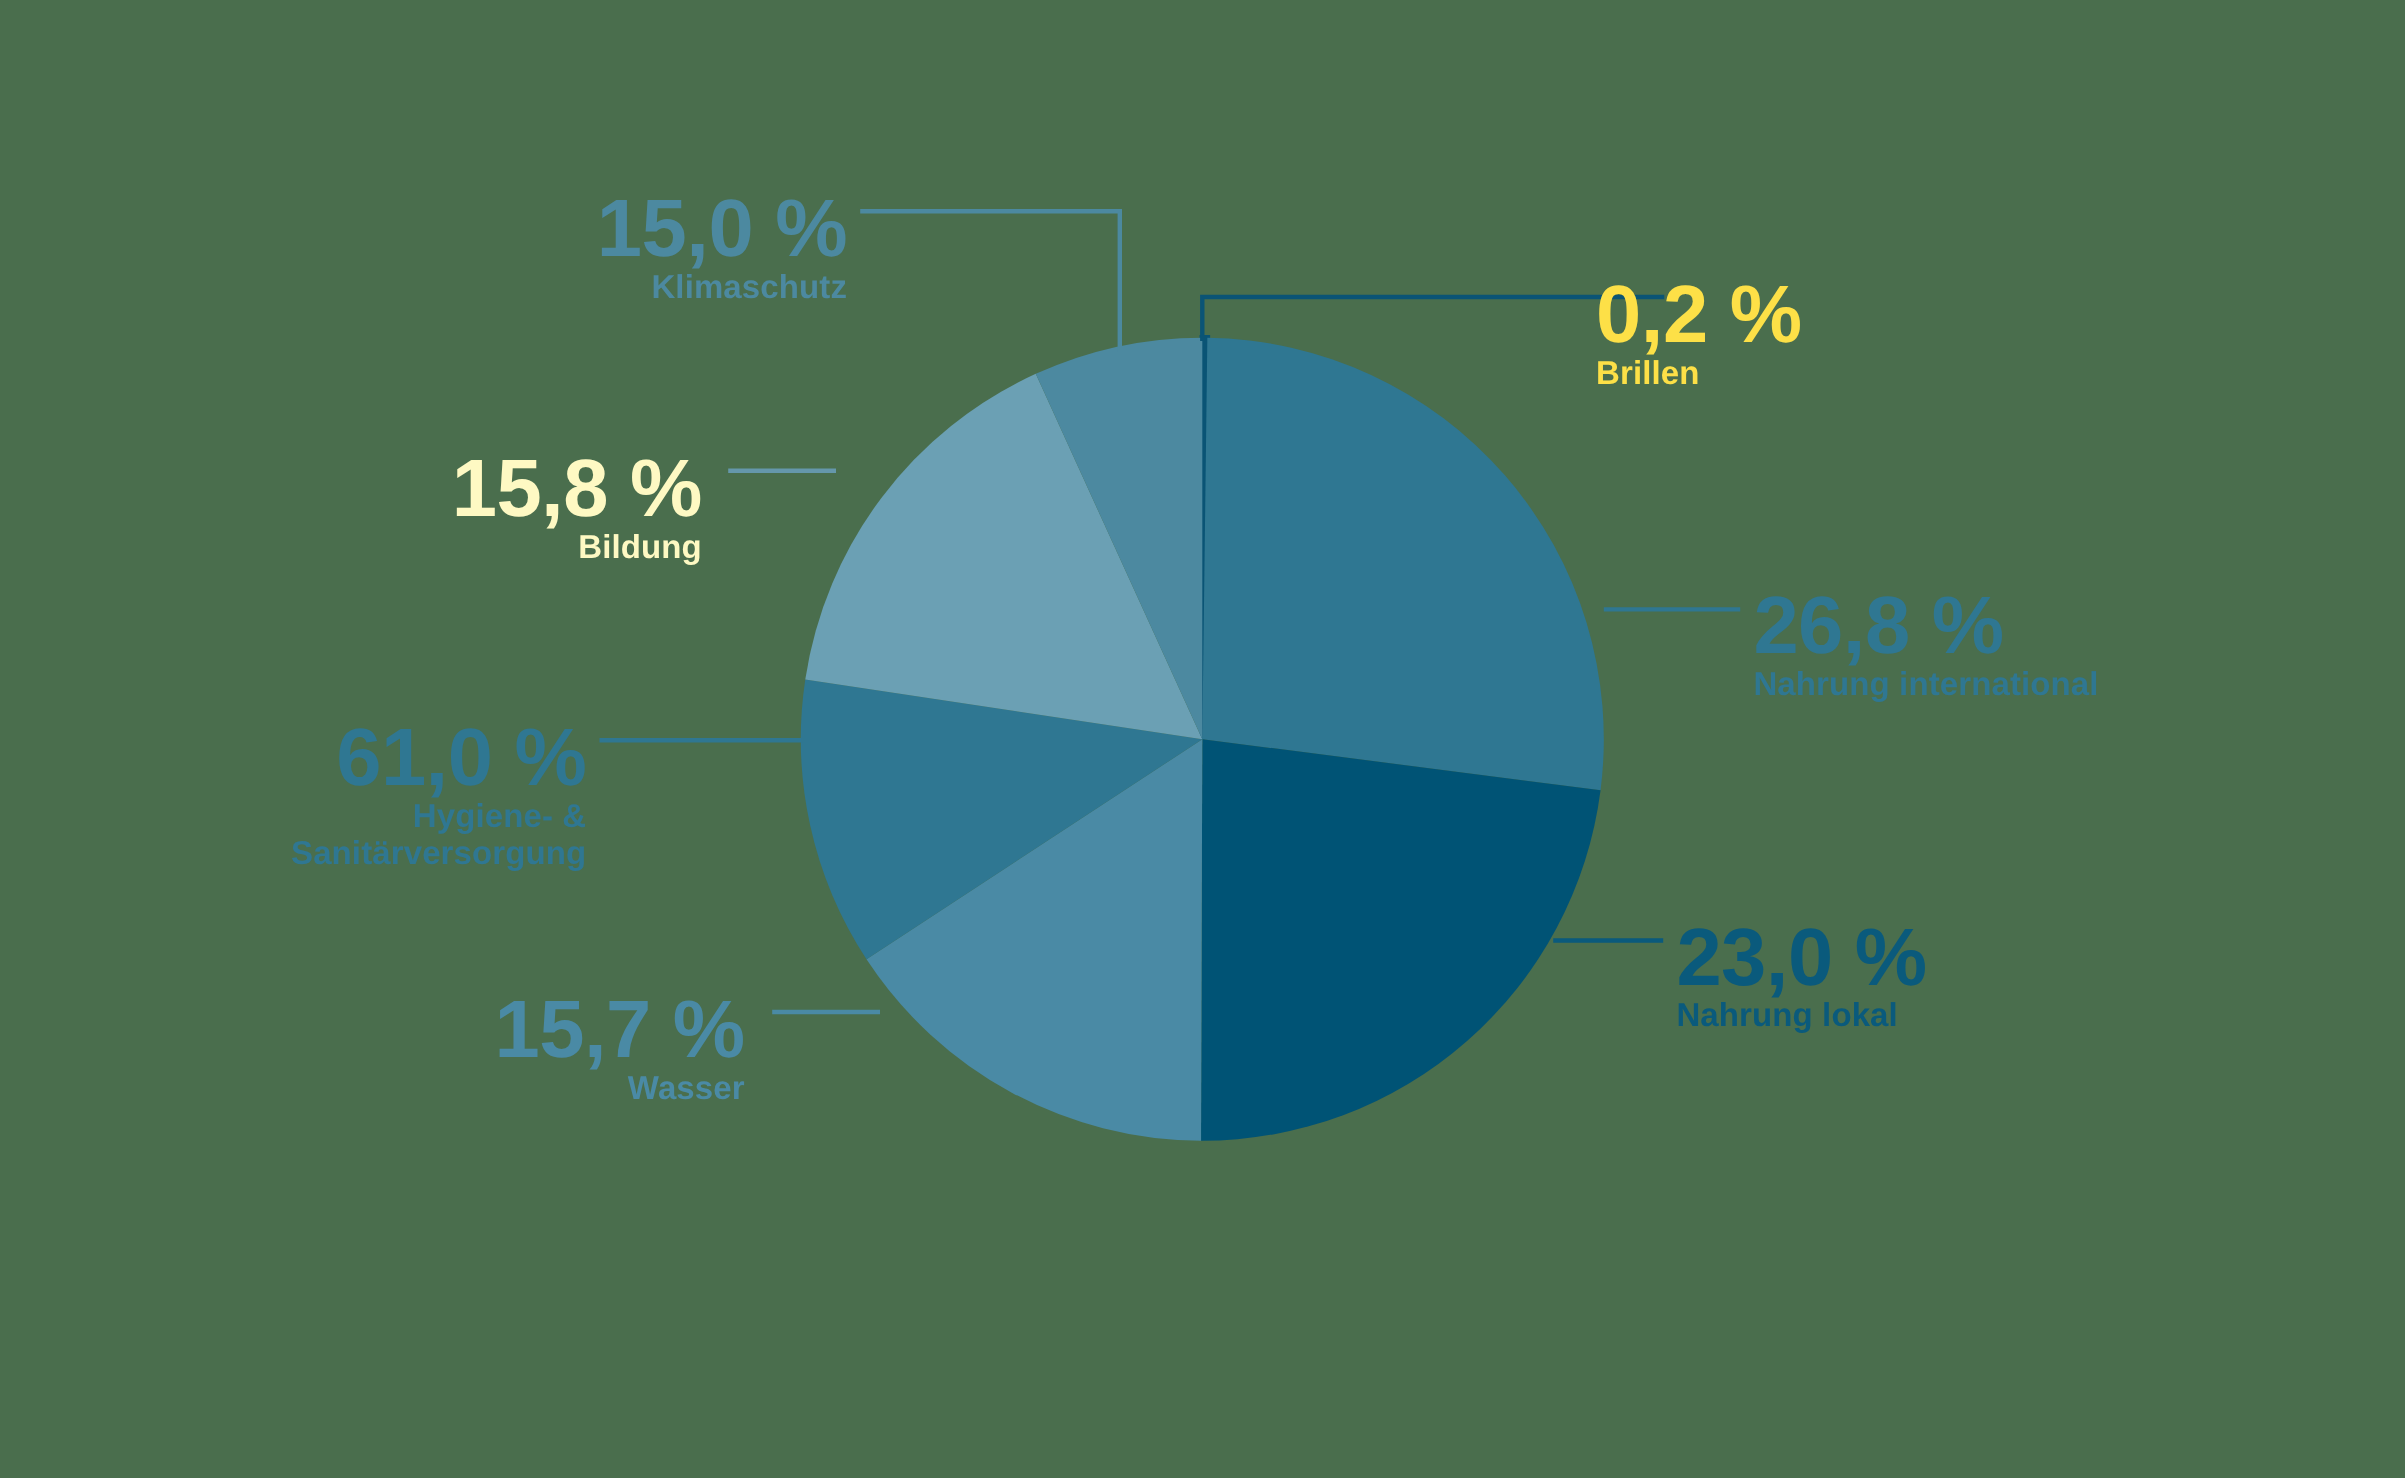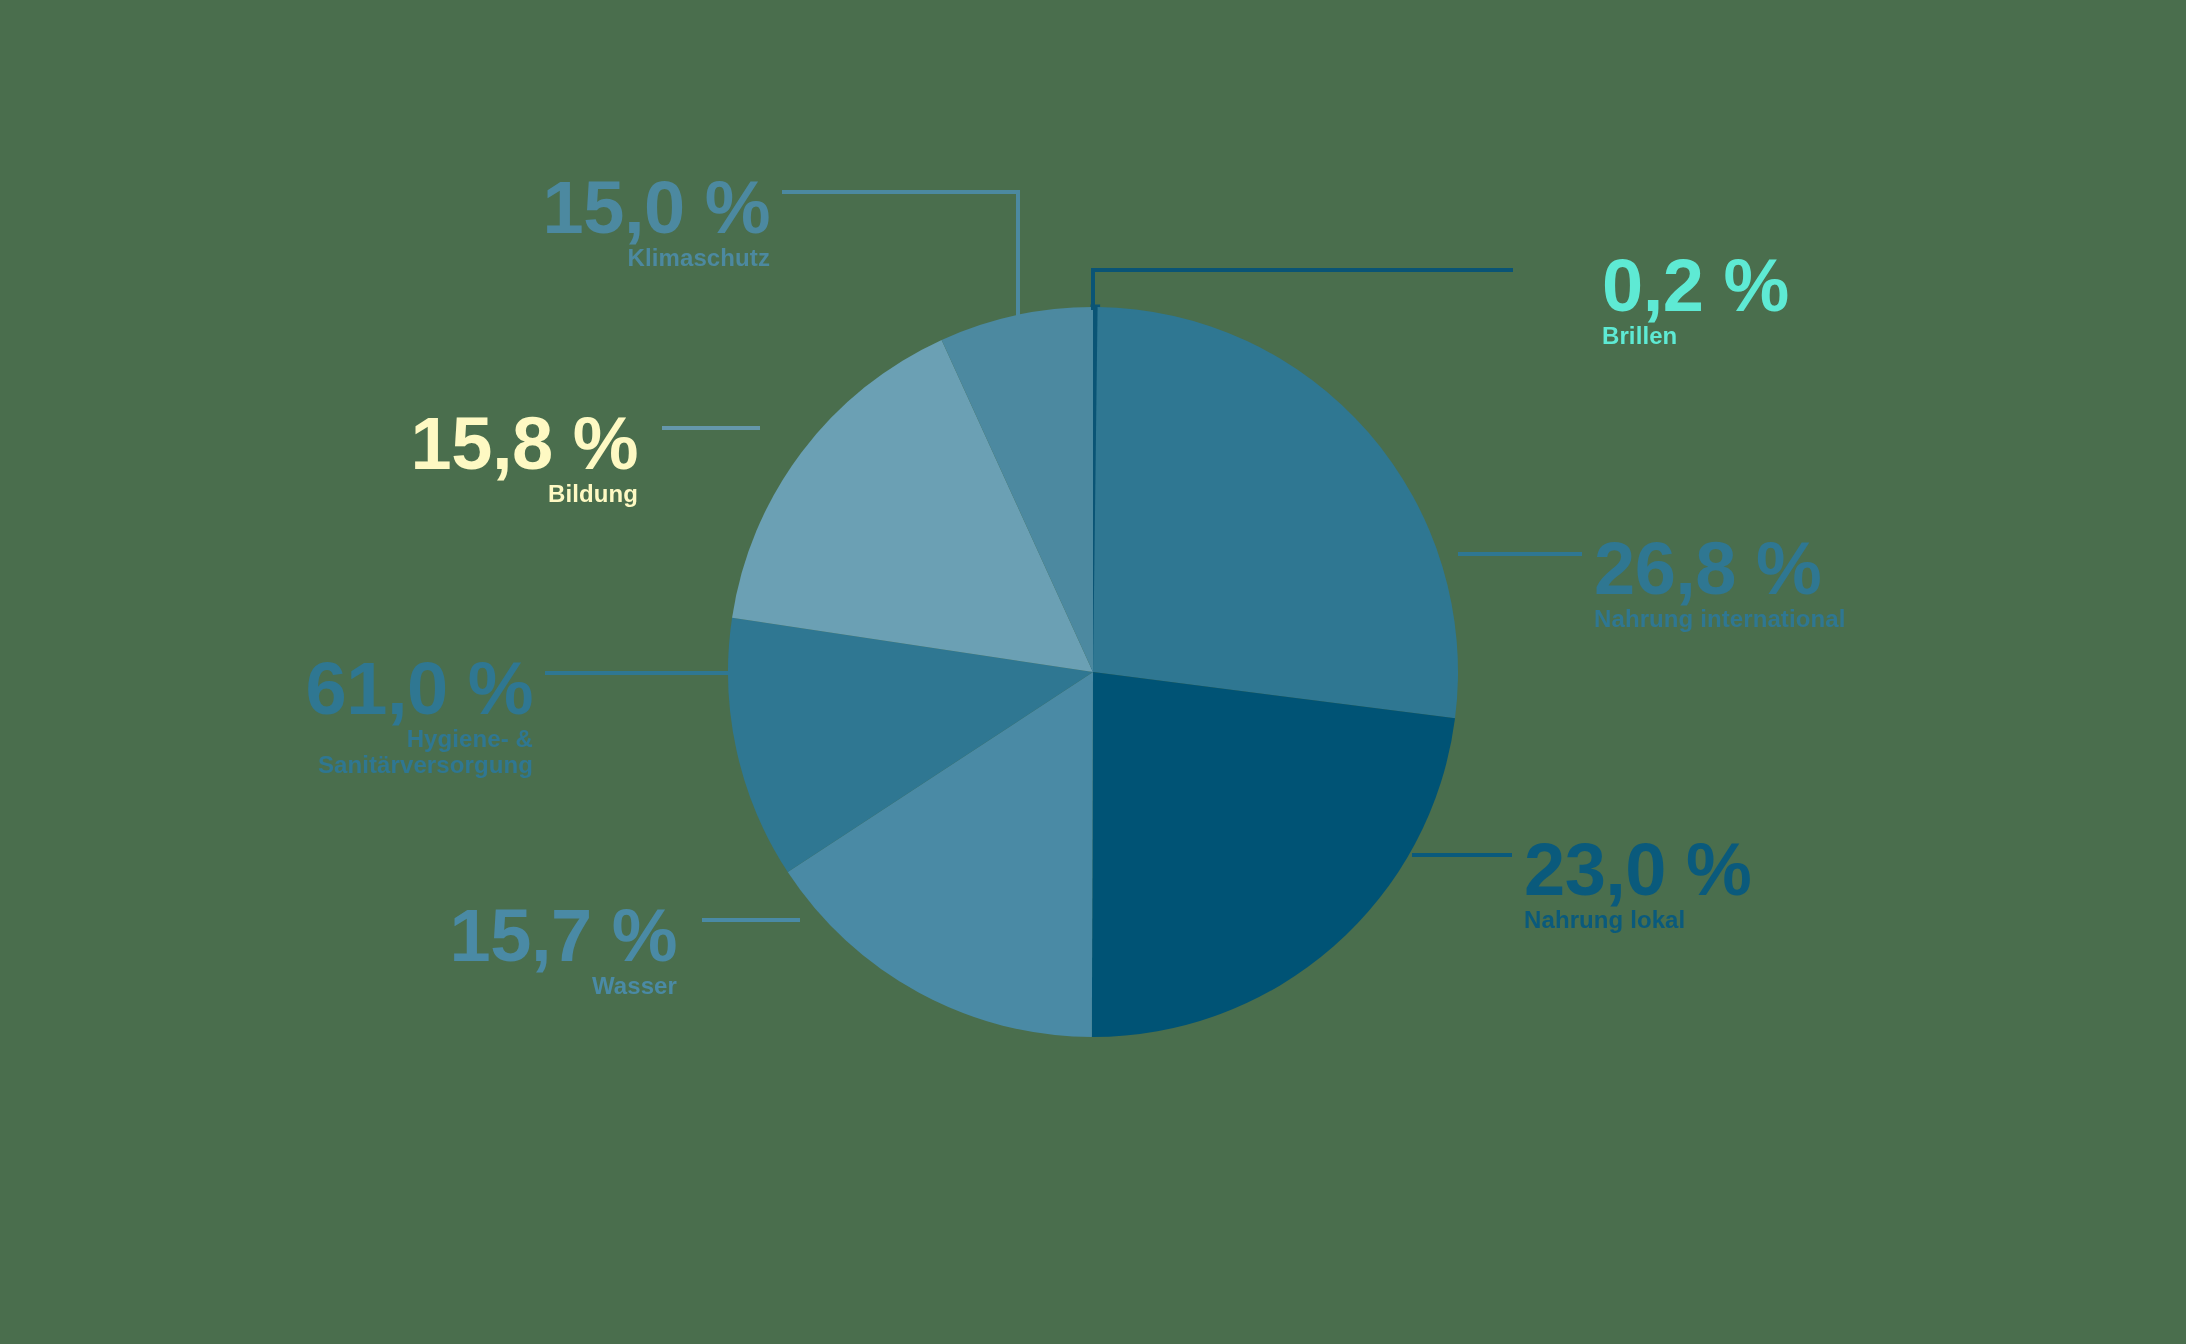--- a/index.html
+++ b/index.html
@@ -34,21 +34,21 @@
     white-space: nowrap;
   }
   .callout .pct {
     font-size: 74px;
     font-weight: bold;
     line-height: 0.98;
     letter-spacing: -0.5px;
     display: block;
   }
   .callout .cat {
-    font-size: 24px;
+    font-size: 30px;
     font-weight: bold;
     line-height: 1.12;
     display: block;
     letter-spacing: 0.1px;
   }
   .callout.right-side { text-align: left; }
   .callout.left-side  { text-align: right; }
 </style>
 </head>
 <body>
@@ -76,21 +76,21 @@
       <path stroke="#4a8aa5" d="M 800 920 L 702 920"></path>
 
       <path stroke="#0a5475" d="M 1093 310 L 1093 270 L 1513 270"></path>
 
       <path stroke="#2f7792" d="M 1458 554 L 1582 554"></path>
 
       <path stroke="#0a5a7c" d="M 1412 855 L 1512 855"></path>
     </g>
   </svg>
 
-  <div class="callout right-side" style="left:1602px; top:250px; color:#5eead4;">
+  <div class="callout right-side" style="left:1451px; top:250px; color:#fde047;">
     <span class="pct">0,2 %</span>
     <span class="cat">Brillen</span>
   </div>
 
   <div class="callout right-side" style="left:1594px; top:533px; color:#2f7792;">
     <span class="pct">26,8 %</span>
     <span class="cat">Nahrung international</span>
   </div>
 
   <div class="callout right-side" style="left:1524px; top:834px; color:#0a5a7c;">

